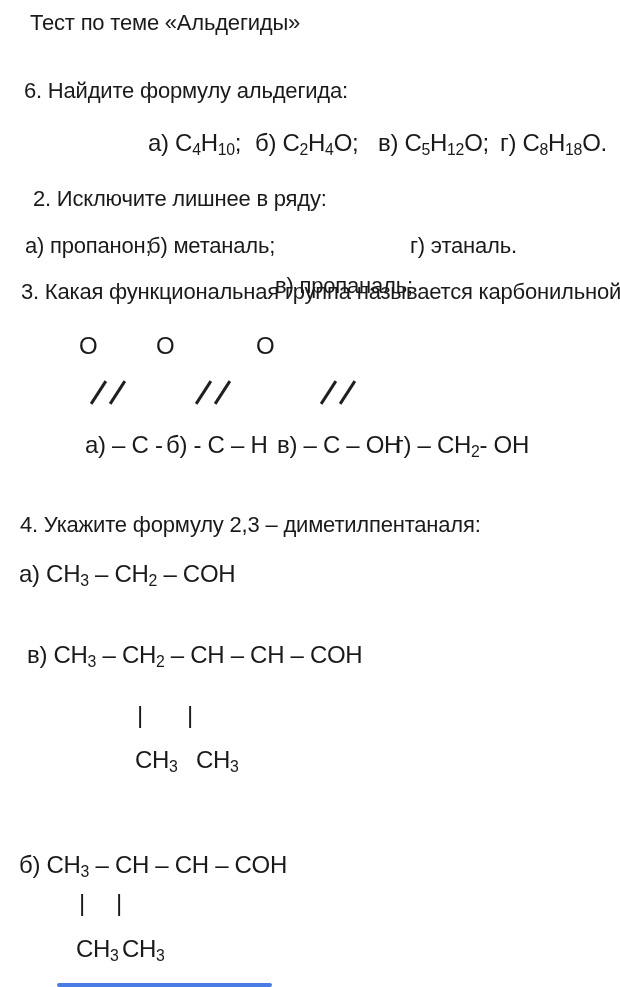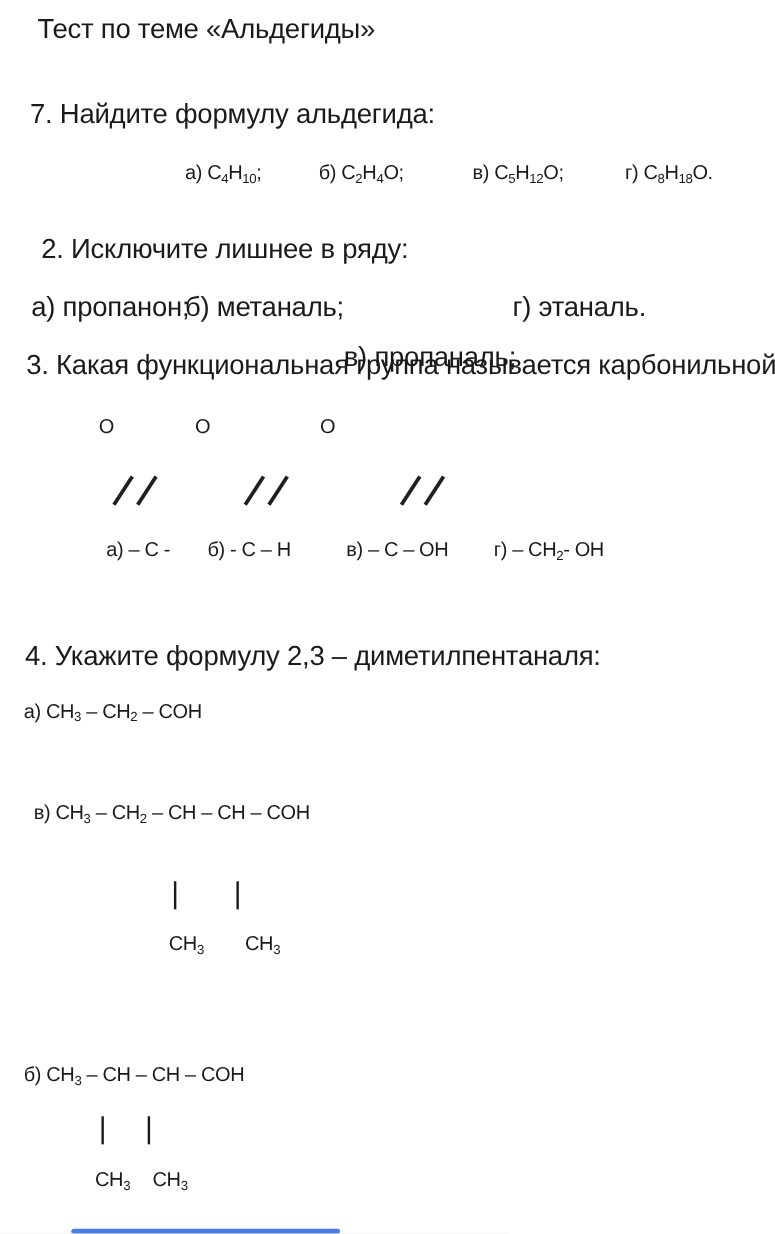--- a/index.html
+++ b/index.html
@@ -7,21 +7,21 @@
     position:relative;
     width:620px; height:987px;
     background:#ffffff;
     font-family:"Liberation Sans","DejaVu Sans",sans-serif;
     color:#1a1a1a;
     overflow:hidden;
     margin:0 auto;
   }
   .line { position:absolute; white-space:pre; line-height:1; }
   .body-text { font-size:22px; letter-spacing:-0.2px; }
-  .formula { font-size:16px; letter-spacing:-0.3px; }
+  .formula { font-size:24px; letter-spacing:-0.3px; }
   sub {
     font-size:0.66em;
     vertical-align:baseline;
     position:relative; top:0.28em;
     line-height:1;
   }
   .bond-slash {
     position:absolute;
     width:3px; height:27px;
     background:#1f1f1f;
@@ -37,21 +37,21 @@
     border-radius:2px;
   }
 </style>
 </head>
 <body>
 
 <div class="page" style="background: rgb(255, 255, 255); color: rgb(26, 26, 26);">
 
   <div class="line body-text" style="left:30px; top:12px;">Тест по теме «Альдегиды»</div>
 
-  <div class="line body-text" style="left:24px; top:80px;">7. Найдите формулу альдегида:</div>
+  <div class="line body-text" style="left:24px; top:80px;">6. Найдите формулу альдегида:</div>
   <div class="line formula" style="left:148px; top:131px;">а) C<sub>4</sub>H<sub>10</sub>;</div>
   <div class="line formula" style="left:255px; top:131px;">б) C<sub>2</sub>H<sub>4</sub>O;</div>
   <div class="line formula" style="left:378px; top:131px;">в) C<sub>5</sub>H<sub>12</sub>O;</div>
   <div class="line formula" style="left:500px; top:131px;">г) C<sub>8</sub>H<sub>18</sub>O.</div>
 
   <div class="line body-text" style="left:21px; top:188px;margin-left:12px;">2. Исключите лишнее в ряду:</div>
   <div class="line body-text" style="left:25px; top:235px;">а) пропанон;</div>
   <div class="line body-text" style="left:148px; top:235px;text-align:center;">б) метаналь;</div>
   <div class="line body-text" style="left:275px; top:235px;margin-top:40px;">в) пропаналь;</div>
   <div class="line body-text" style="left:410px; top:235px;">г) этаналь.</div>

